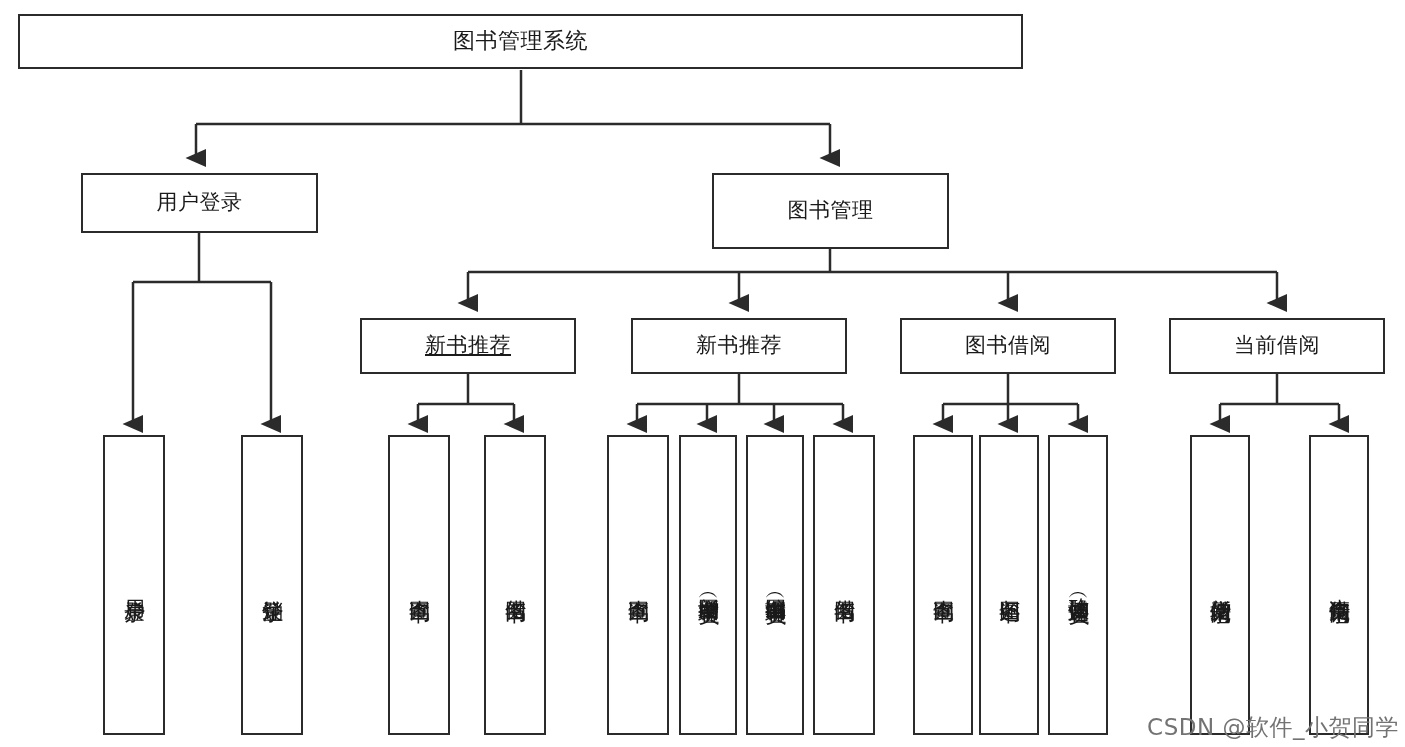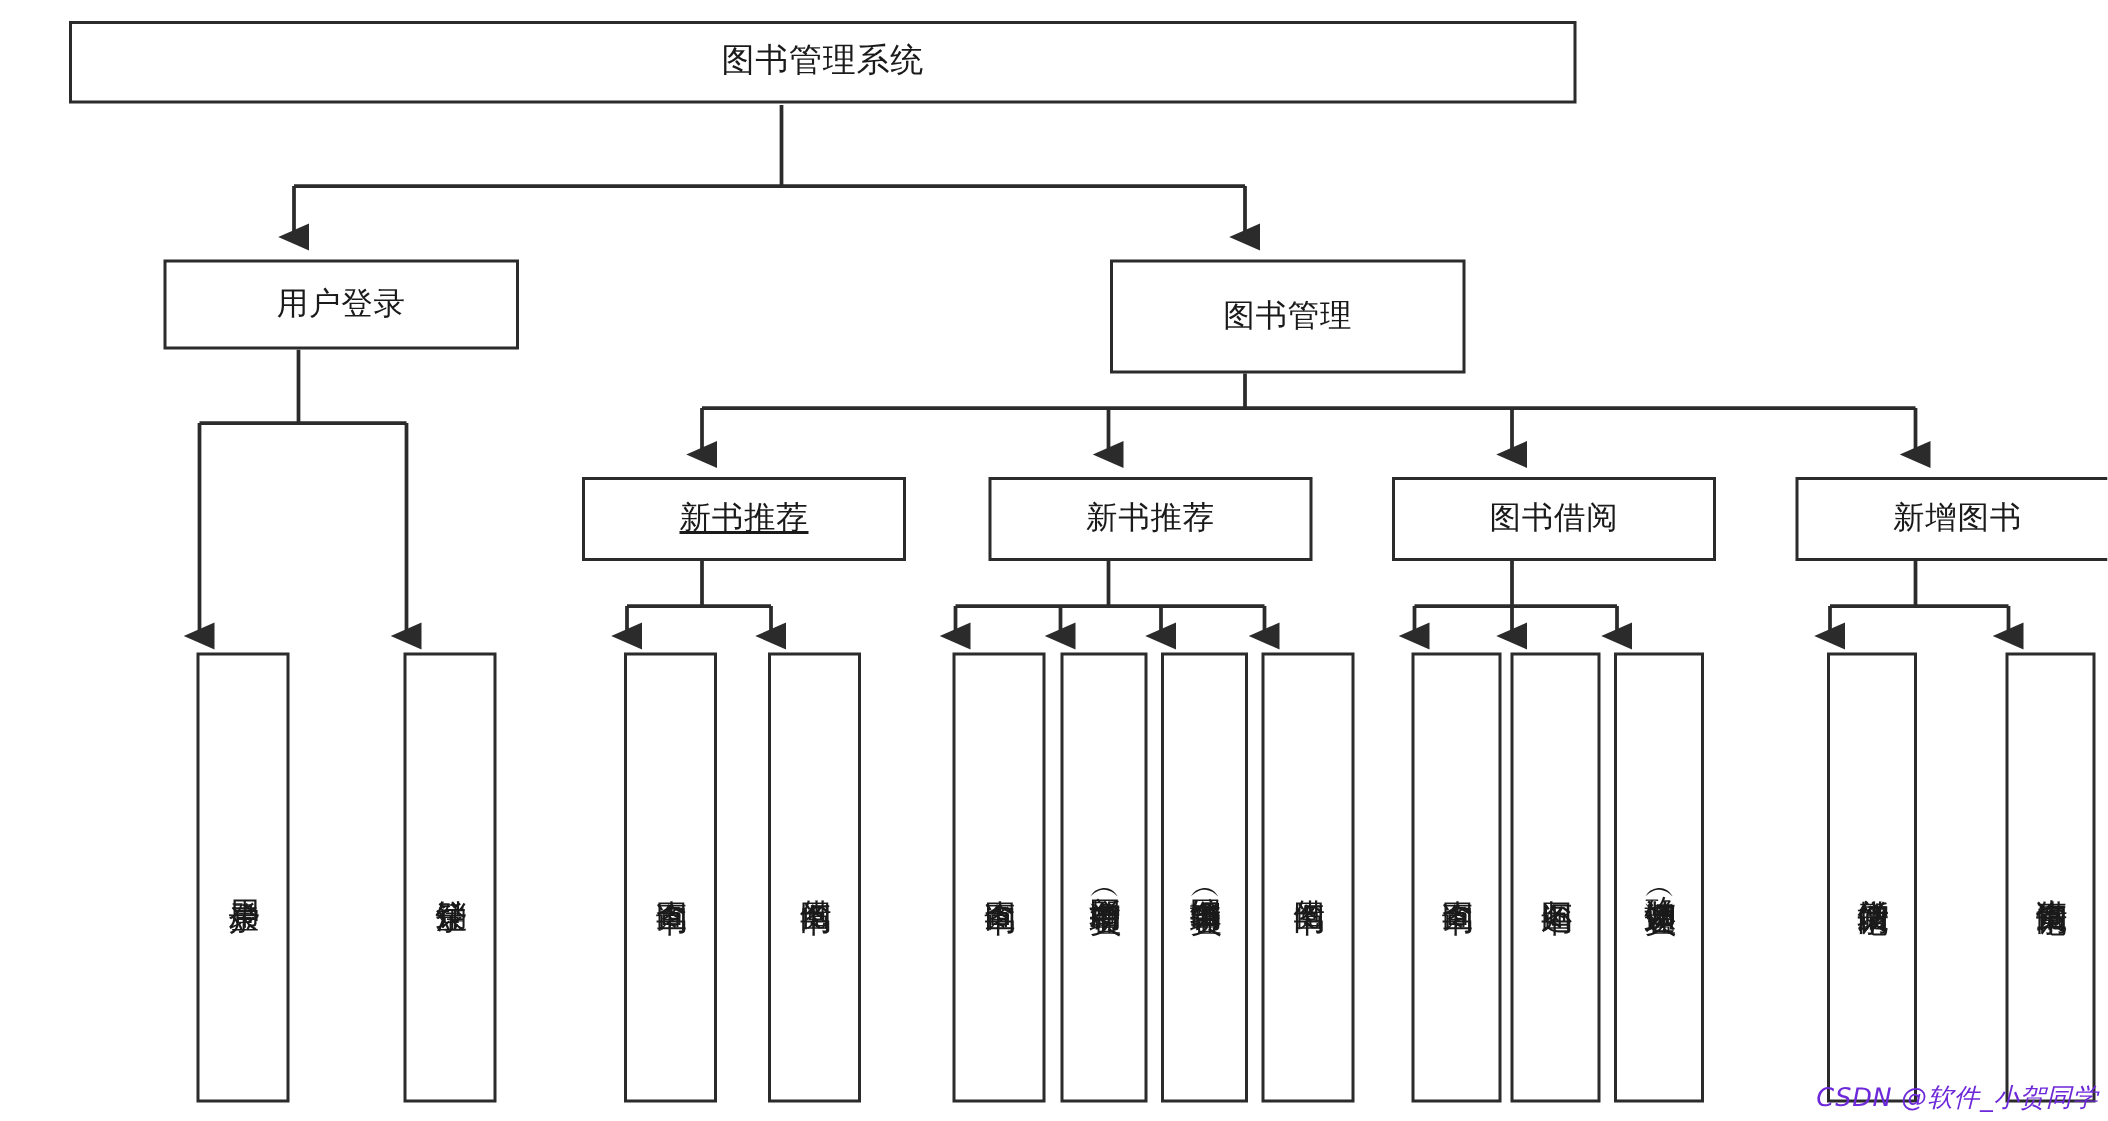--- a/index.html
+++ b/index.html
@@ -20,21 +20,20 @@
   .node {
     position: absolute;
     box-sizing: border-box;
     border: 2.5px solid #2b2b2b;
     background: #ffffff;
     display: flex;
     align-items: center;
     justify-content: center;
     color: #1a1a1a;
     line-height: 1.12;
-    margin-left: 28px;
   }
   .node.horiz {
     font-size: 21px;
     letter-spacing: 0.5px;
   }
   .node.vert {
     writing-mode: vertical-rl;
     text-orientation: upright;
     font-size: 21px;
     padding: 6px 0;
@@ -54,25 +53,24 @@
     left: 0;
     top: 0;
     width: 1405px;
     height: 747px;
     pointer-events: none;
   }
   .watermark {
     position: absolute;
     right: 6px;
     bottom: 4px;
-    font-size: 17px;
-    color: #6d28d9;
+    font-size: 23px;
+    color: #737373;
     letter-spacing: 0.5px;
     white-space: nowrap;
-    font-style: italic;
   }
 </style>
 </head>
 <body>
 
 <div id="canvas">
 
   <svg class="edges" viewBox="0 0 1405 747">
     <defs>
       <marker id="arw" markerWidth="9" markerHeight="9" refX="4.2" refY="4.4" orient="auto" markerUnits="strokeWidth">
@@ -137,21 +135,21 @@
   <div class="node horiz" style="left:360px; top:318px; width:216px; height:56px;text-decoration:underline;">
     <span>新书推荐</span>
   </div>
   <div class="node horiz" style="left:631px; top:318px; width:216px; height:56px;">
     <span>新书推荐</span>
   </div>
   <div class="node horiz" style="left:900px; top:318px; width:216px; height:56px;">
     <span>图书借阅</span>
   </div>
   <div class="node horiz" style="left:1169px; top:318px; width:216px; height:56px;">
-    <span>新增图书</span>
+    <span>当前借阅</span>
   </div>
 
   <div class="node vert" style="left:103px; top:435px; width:62px; height:300px;">
     <span class="vtext">用户登录</span>
   </div>
   <div class="node vert" style="left:241px; top:435px; width:62px; height:300px;">
     <span class="vtext">注销登录</span>
   </div>
 
   <div class="node vert" style="left:388px; top:435px; width:62px; height:300px;">

